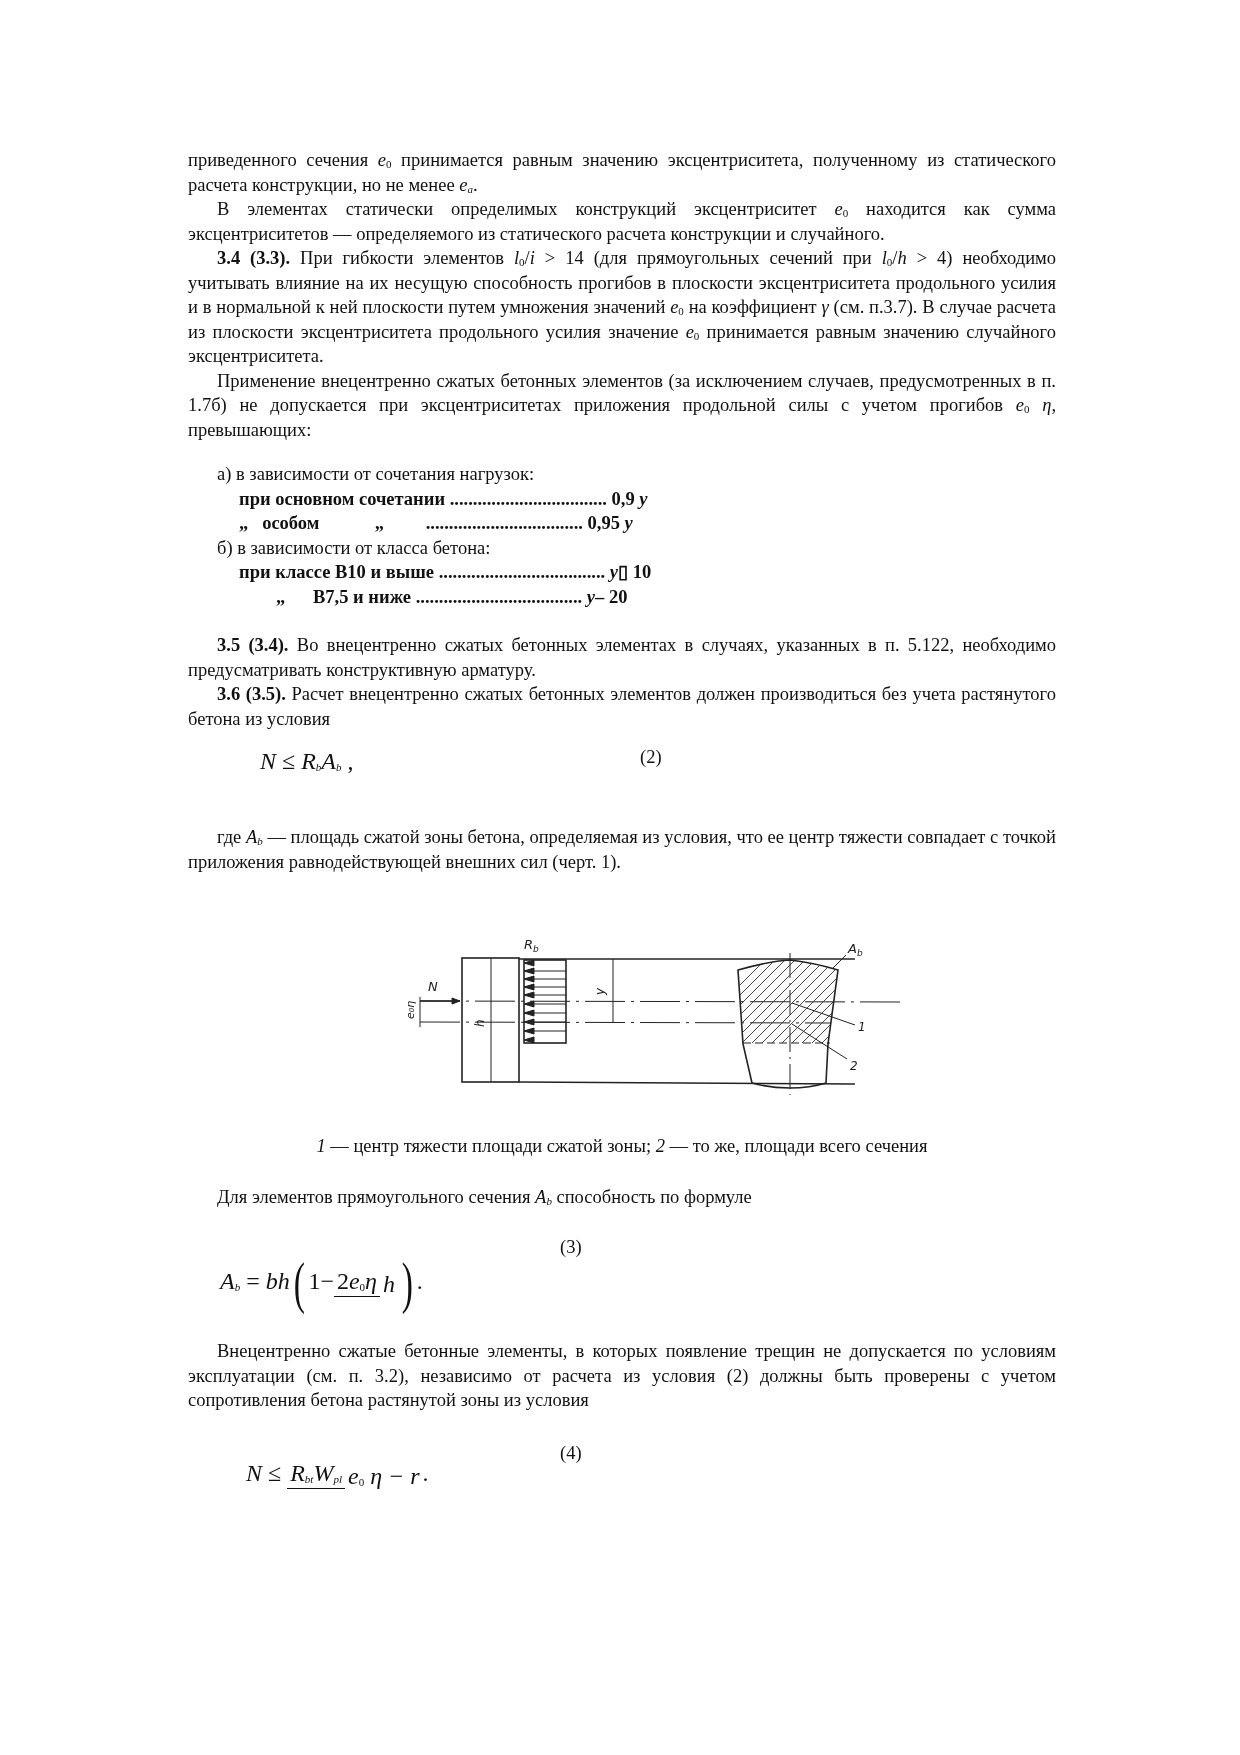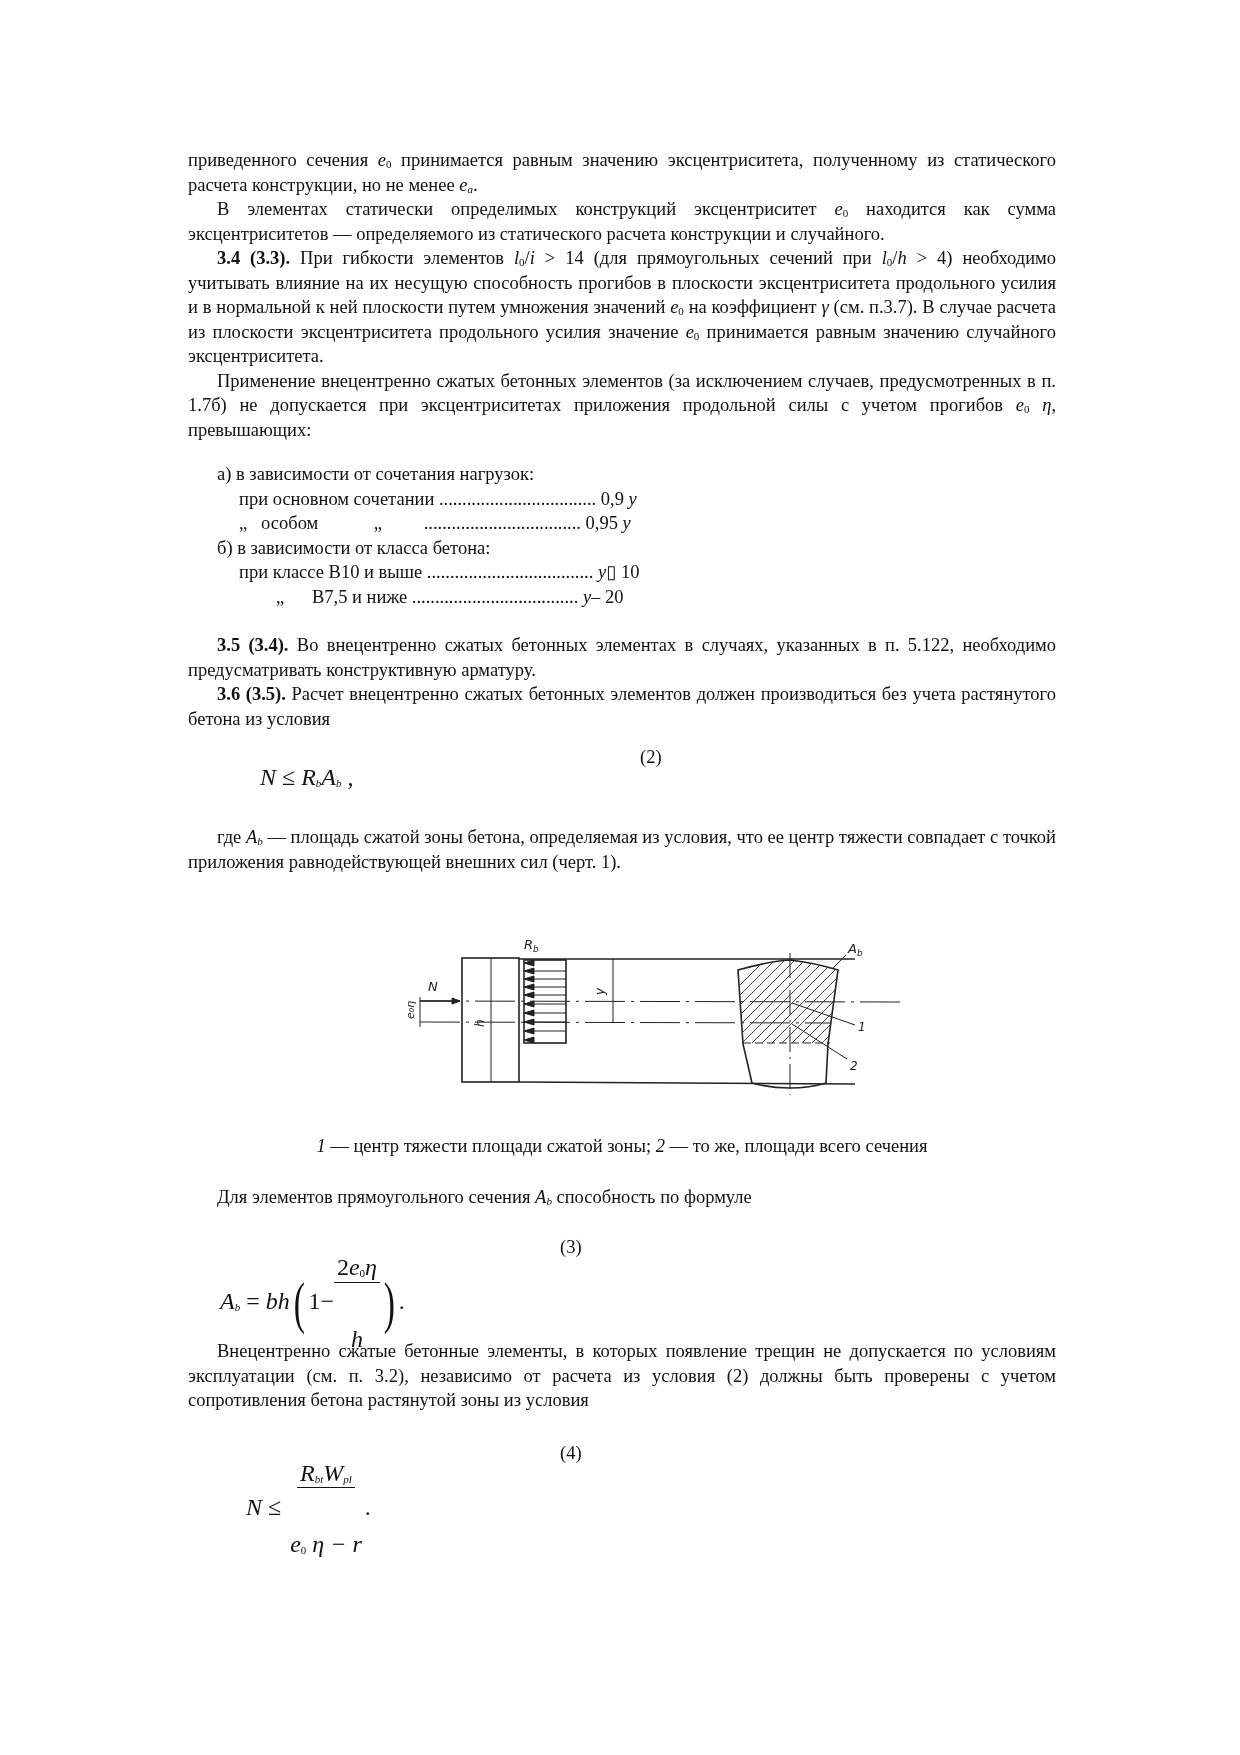--- a/index.html
+++ b/index.html
@@ -6,25 +6,25 @@
   body { width: 1240px; height: 1755px; position: relative; overflow: hidden;
          font-family: "Liberation Serif", serif; color: #111; }
   .page { position: absolute; left: 188px; top: 148px; width: 868px; font-size: 18.5px; line-height: 24.5px; }
   .p { margin: 0; text-align: justify; text-align-last: left; }
   .ind { text-indent: 29px; }
   .it { font-style: italic; }
   .b { font-weight: bold; }
   sub { font-size: 11px; vertical-align: -2px; line-height: 0; }
   .list { margin: 0; padding-left: 29px; }
   .list .row { display: flex; white-space: nowrap; }
-  .sub1 { padding-left: 22px; }
+  .sub1 { padding-left: 22px; font-weight: bold; }
   .gap { height: 24px; }
   .formula { position: relative; font-family: "Liberation Serif", serif; font-style: italic; font-size: 24px; }
   .eqno { position: absolute; font-style: normal; font-size: 18.5px; }
-  .frac { display: inline-flex; flex-direction: column; align-items: center; vertical-align: middle; gap: 42px; }
+  .frac { display: inline-flex; align-items: center; vertical-align: middle; }
   .frac .num { padding: 0 3px 2px 3px; border-bottom: 1.6px solid #111; }
   .frac .den { padding: 2px 3px 0 3px; }
   .paren { font-style: normal; font-size: 56px; font-weight: 200; transform: scaleX(0.6); display: inline-block; vertical-align: middle; line-height: 56px; }
   .caption { text-align: center; font-weight: bold; margin: 0; }
   .legend { text-align: center; margin: 4px; }
   .figure { position: absolute; left: 400px; top: 925px; width: 500px; height: 170px; }
 </style>
 </head>
 <body>
 
@@ -51,21 +51,21 @@
 
   <div class="gap" style="height:24px"></div>
 
 
   <p class="p ind"><span class="b">3.5 (3.4).</span><span> Во внецентренно сжатых бетонных элементах в случаях, указанных в п. 5.122, необходимо предусматривать конструктивную арматуру.</span></p>
 
   <p class="p ind"><span class="b">3.6 (3.5).</span><span> Расчет внецентренно сжатых бетонных элементов должен производиться без учета растянутого бетона из условия</span></p>
 
   <div class="formula" style="height:72px; margin-top:8px;">
     <span class="eqno" style="left:452px; top:6px;">(2)</span>
-    <span style="position:absolute; left:72px; top:26px;">
+    <span style="position:absolute; left:72px; top:10px;">
       <span>N</span><span style="font-style:normal"> ≤ </span><span>R</span><sub>b</sub><span>A</span><sub>b</sub><span style="font-style:normal"> ,</span>
     </span>
   </div>
 
   <div class="gap" style="height:14px"></div>
 
   <p class="p ind"><span>где </span><span class="it">A</span><sub class="it">b</sub><span> — площадь сжатой зоны бетона, определяемая из условия, что ее центр тяжести совпадает с точкой приложения равнодействующей внешних сил (черт. 1).</span></p>
 
 </div>
 

